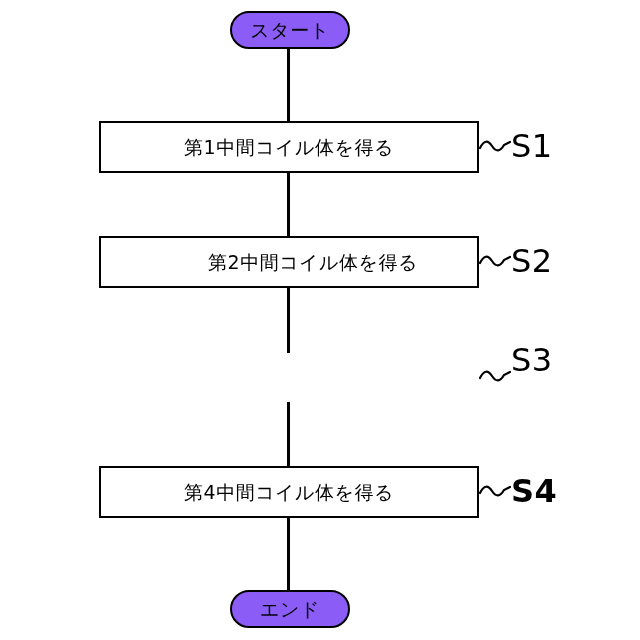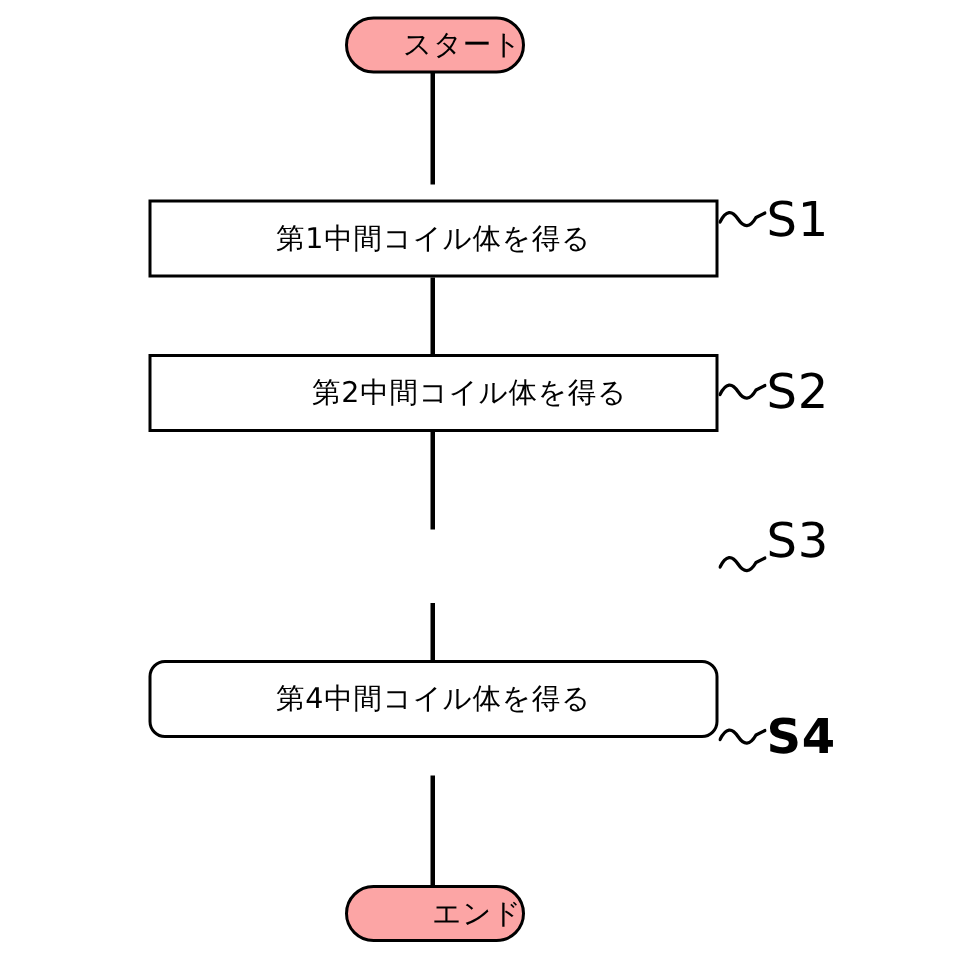--- a/index.html
+++ b/index.html
@@ -24,24 +24,24 @@
 
   
   .terminator {
     position: absolute;
     left: 230px;
     width: 120px;
     height: 38px;
     box-sizing: border-box;
     border: 2.5px solid #000000;
     border-radius: 19px;
-    background: #fca5a5;
+    background: #8b5cf6;
     display: flex;
     align-items: center;
-    justify-content: flex-end;
+    justify-content: center;
     z-index: 3;
   }
   .terminator .node-text {
     font-size: 19px;
     line-height: 1;
     letter-spacing: 0.5px;
     white-space: nowrap;
   }
   #node-start { top: 11px; }
   #node-end   { top: 590px; }
@@ -109,21 +109,21 @@
   <div class="connector" style="top:47px;  height:76px;"></div>
   <div class="connector" style="top:172px; height:65px;"></div>
   <div class="connector" style="top:287px; height:66px;"></div>
   <div class="connector" style="top:402px; height:66px;"></div>
   <div class="connector" style="top:517px; height:75px;"></div>
 
   <div id="node-start" class="terminator">
     <span class="node-text">スタート</span>
   </div>
 
-  <div class="process" style="top:133px;">
+  <div class="process" style="top:121px;">
     <span class="node-text">第1中間コイル体を得る</span>
   </div>
   <span class="leader" style="top:136px;">
     <svg viewBox="0 0 32 22" xmlns="http://www.w3.org/2000/svg">
       <path d="M1 12 C 5 4, 9 4, 13 10 C 17 16, 21 16, 25 9 L 31 6" fill="none" stroke="#000000" stroke-width="2.2" stroke-linecap="round"></path>
     </svg>
   </span>
   <span class="step-label" style="top:135px;">S1</span>
 
   <div class="process" style="top:236px;padding-left:48px;">
@@ -136,21 +136,21 @@
   </span>
   <span class="step-label" style="top:250px;">S2</span>
 
   <span class="leader" style="top:366px;">
     <svg viewBox="0 0 32 22" xmlns="http://www.w3.org/2000/svg">
       <path d="M1 12 C 5 4, 9 4, 13 10 C 17 16, 21 16, 25 9 L 31 6" fill="none" stroke="#000000" stroke-width="2.2" stroke-linecap="round"></path>
     </svg>
   </span>
   <span class="step-label" style="top:349px;">S3</span>
 
-  <div class="process" style="top:440px;border-radius:11px;">
+  <div class="process" style="top:466px;">
     <span class="node-text">第4中間コイル体を得る</span>
   </div>
   <span class="leader" style="top:481px;">
     <svg viewBox="0 0 32 22" xmlns="http://www.w3.org/2000/svg">
       <path d="M1 12 C 5 4, 9 4, 13 10 C 17 16, 21 16, 25 9 L 31 6" fill="none" stroke="#000000" stroke-width="2.2" stroke-linecap="round"></path>
     </svg>
   </span>
   <span class="step-label" style="top:480px;font-weight:bold;">S4</span>
 
   <div id="node-end" class="terminator">

